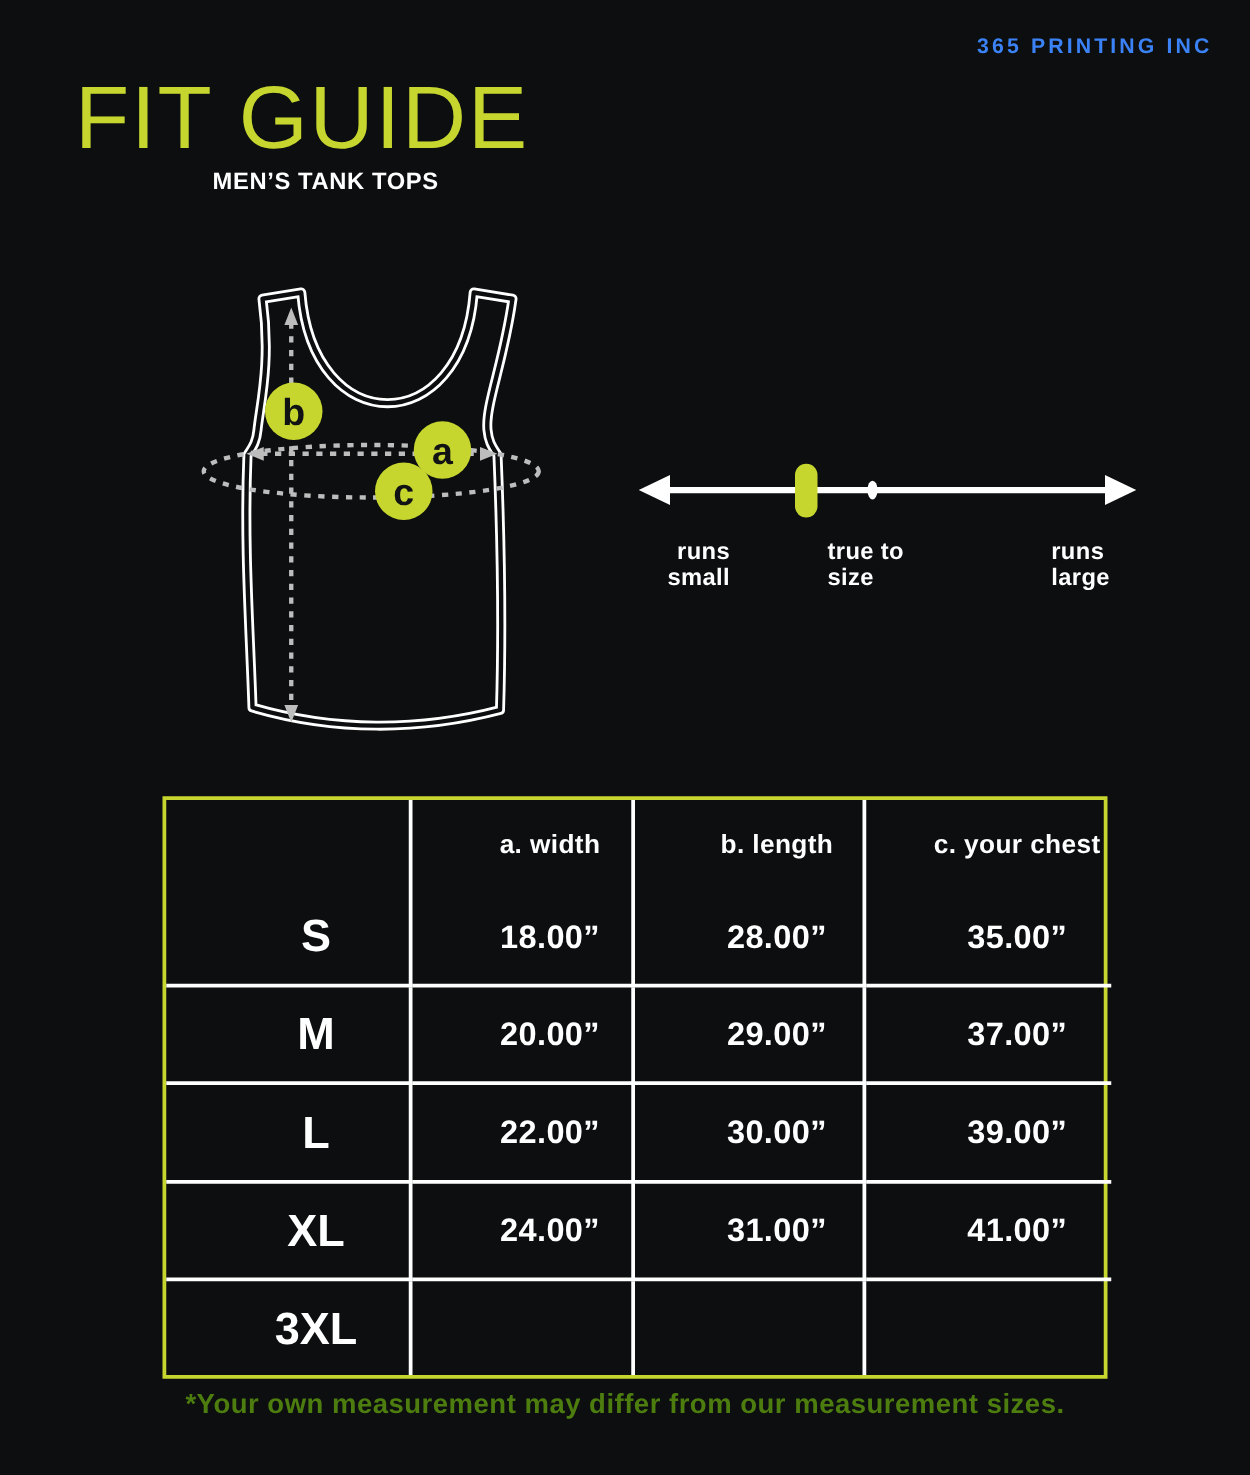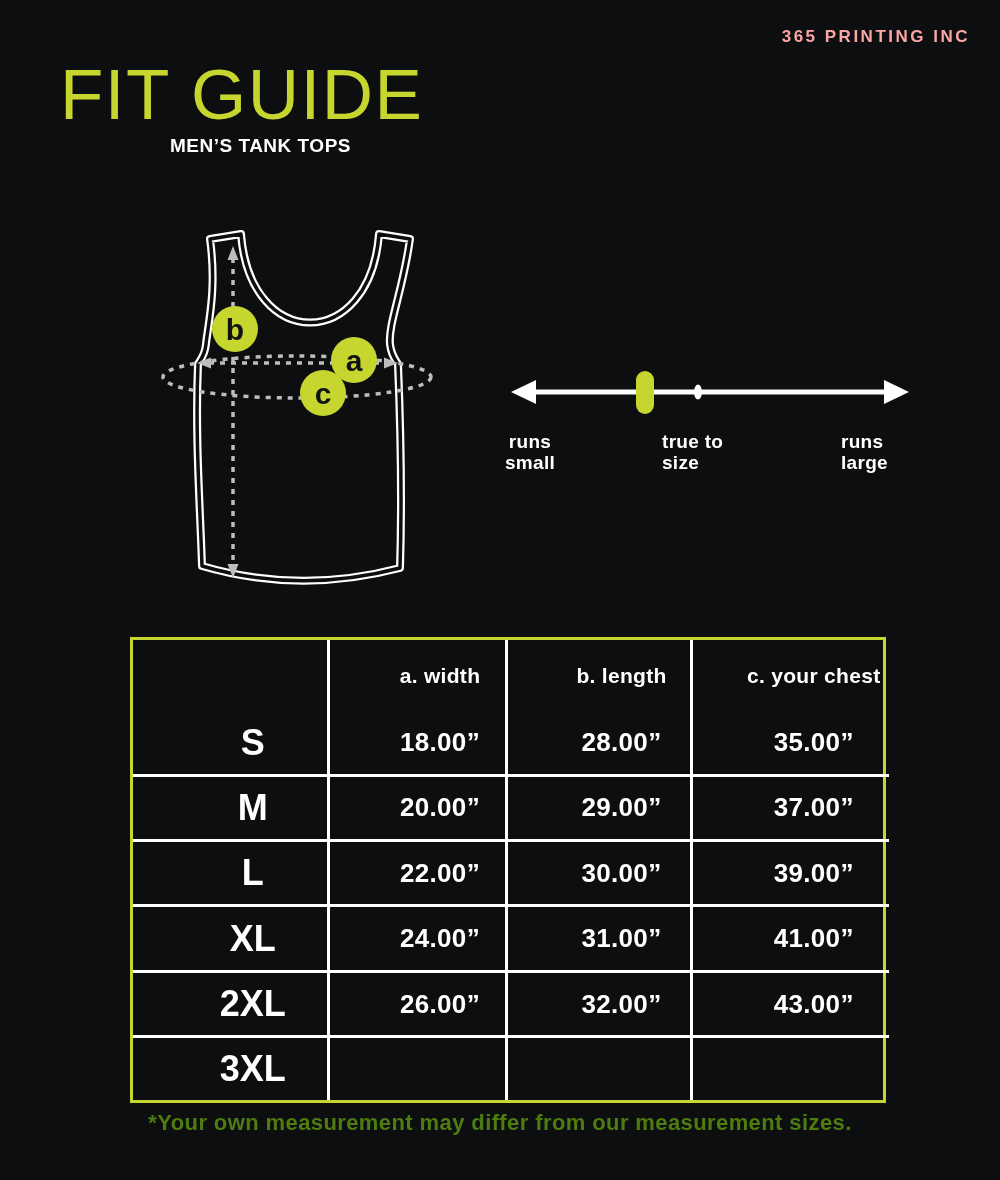--- a/index.html
+++ b/index.html
@@ -13,21 +13,21 @@
     font-family: "Liberation Sans", sans-serif;
     color: #ffffff;
   }
   .brand {
     position: absolute;
     top: 27px;
     right: 30px;
     font-size: 17px;
     font-weight: bold;
     letter-spacing: 2.5px;
-    color: #fca5a5;
+    color: #3b82f6;
   }
   .title {
     position: absolute;
     left: 60px;
     top: 58px;
     font-size: 71px;
     font-weight: normal;
     letter-spacing: 1.5px;
     color: #c6d62f;
     line-height: 1.05;
@@ -57,21 +57,21 @@
   }
   .scale-label {
     position: absolute;
     top: 431px;
     font-size: 19px;
     line-height: 21px;
     font-weight: bold;
     letter-spacing: 0.3px;
     color: #ffffff;
   }
-  .scale-label.left   { left: 490px; width: 80px; text-align: center; }
+  .scale-label.left   { left: 504px; width: 80px; text-align: right; }
   .scale-label.center { left: 662px; width: 92px; text-align: left; }
   .scale-label.right  { left: 841px; width: 76px; text-align: left; }
 
   .table-wrap {
     position: absolute;
     left: 130px;
     top: 637px;
     width: 756px;
     height: 466px;
     border: 3px solid #c6d62f;
@@ -242,26 +242,20 @@
           <td class="val-cell">30.00”</td>
           <td class="val-cell">39.00”</td>
         </tr>
         <tr>
           <td class="size-cell">XL</td>
           <td class="val-cell">24.00”</td>
           <td class="val-cell">31.00”</td>
           <td class="val-cell">41.00”</td>
         </tr>
         <tr>
-          <td class="size-cell">2XL</td>
-          <td class="val-cell">26.00”</td>
-          <td class="val-cell">32.00”</td>
-          <td class="val-cell">43.00”</td>
-        </tr>
-        <tr>
           <td class="size-cell">3XL</td>
           <td class="val-cell"></td>
           <td class="val-cell"></td>
           <td class="val-cell"></td>
         </tr>
       </tbody>
     </table>
   </div>
 
   <div class="footnote">*Your own measurement may differ from our measurement sizes.</div>

